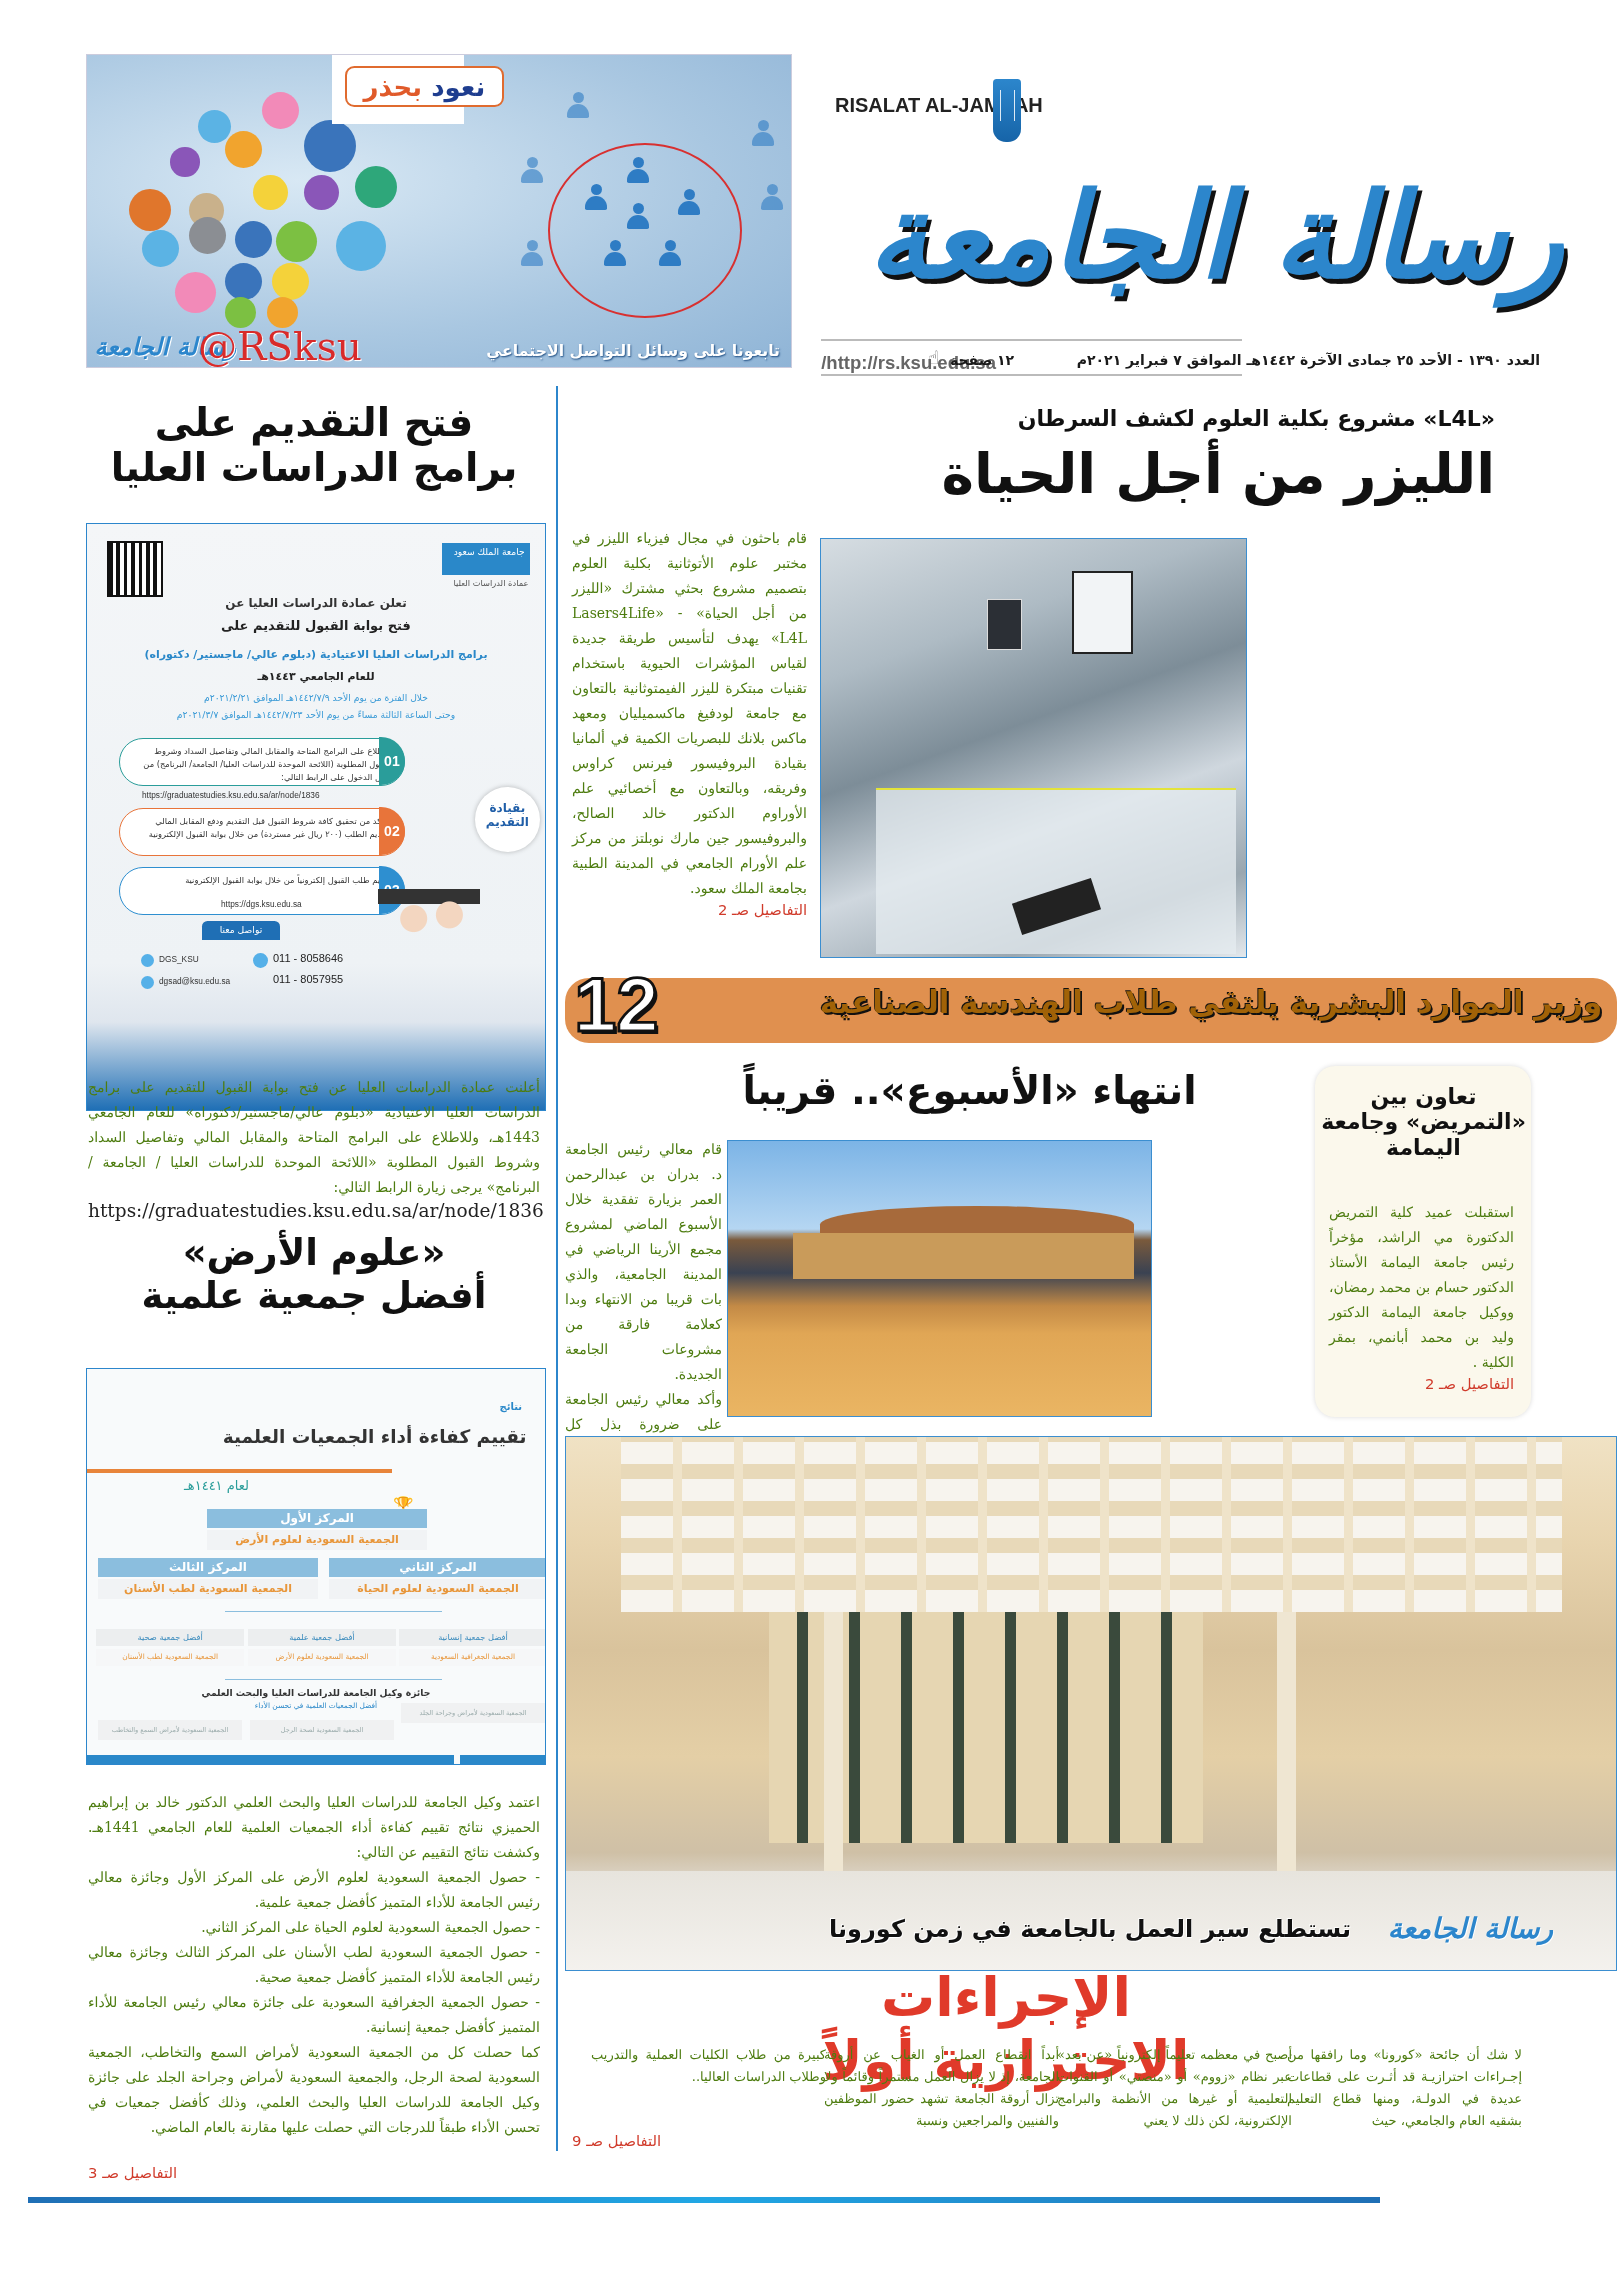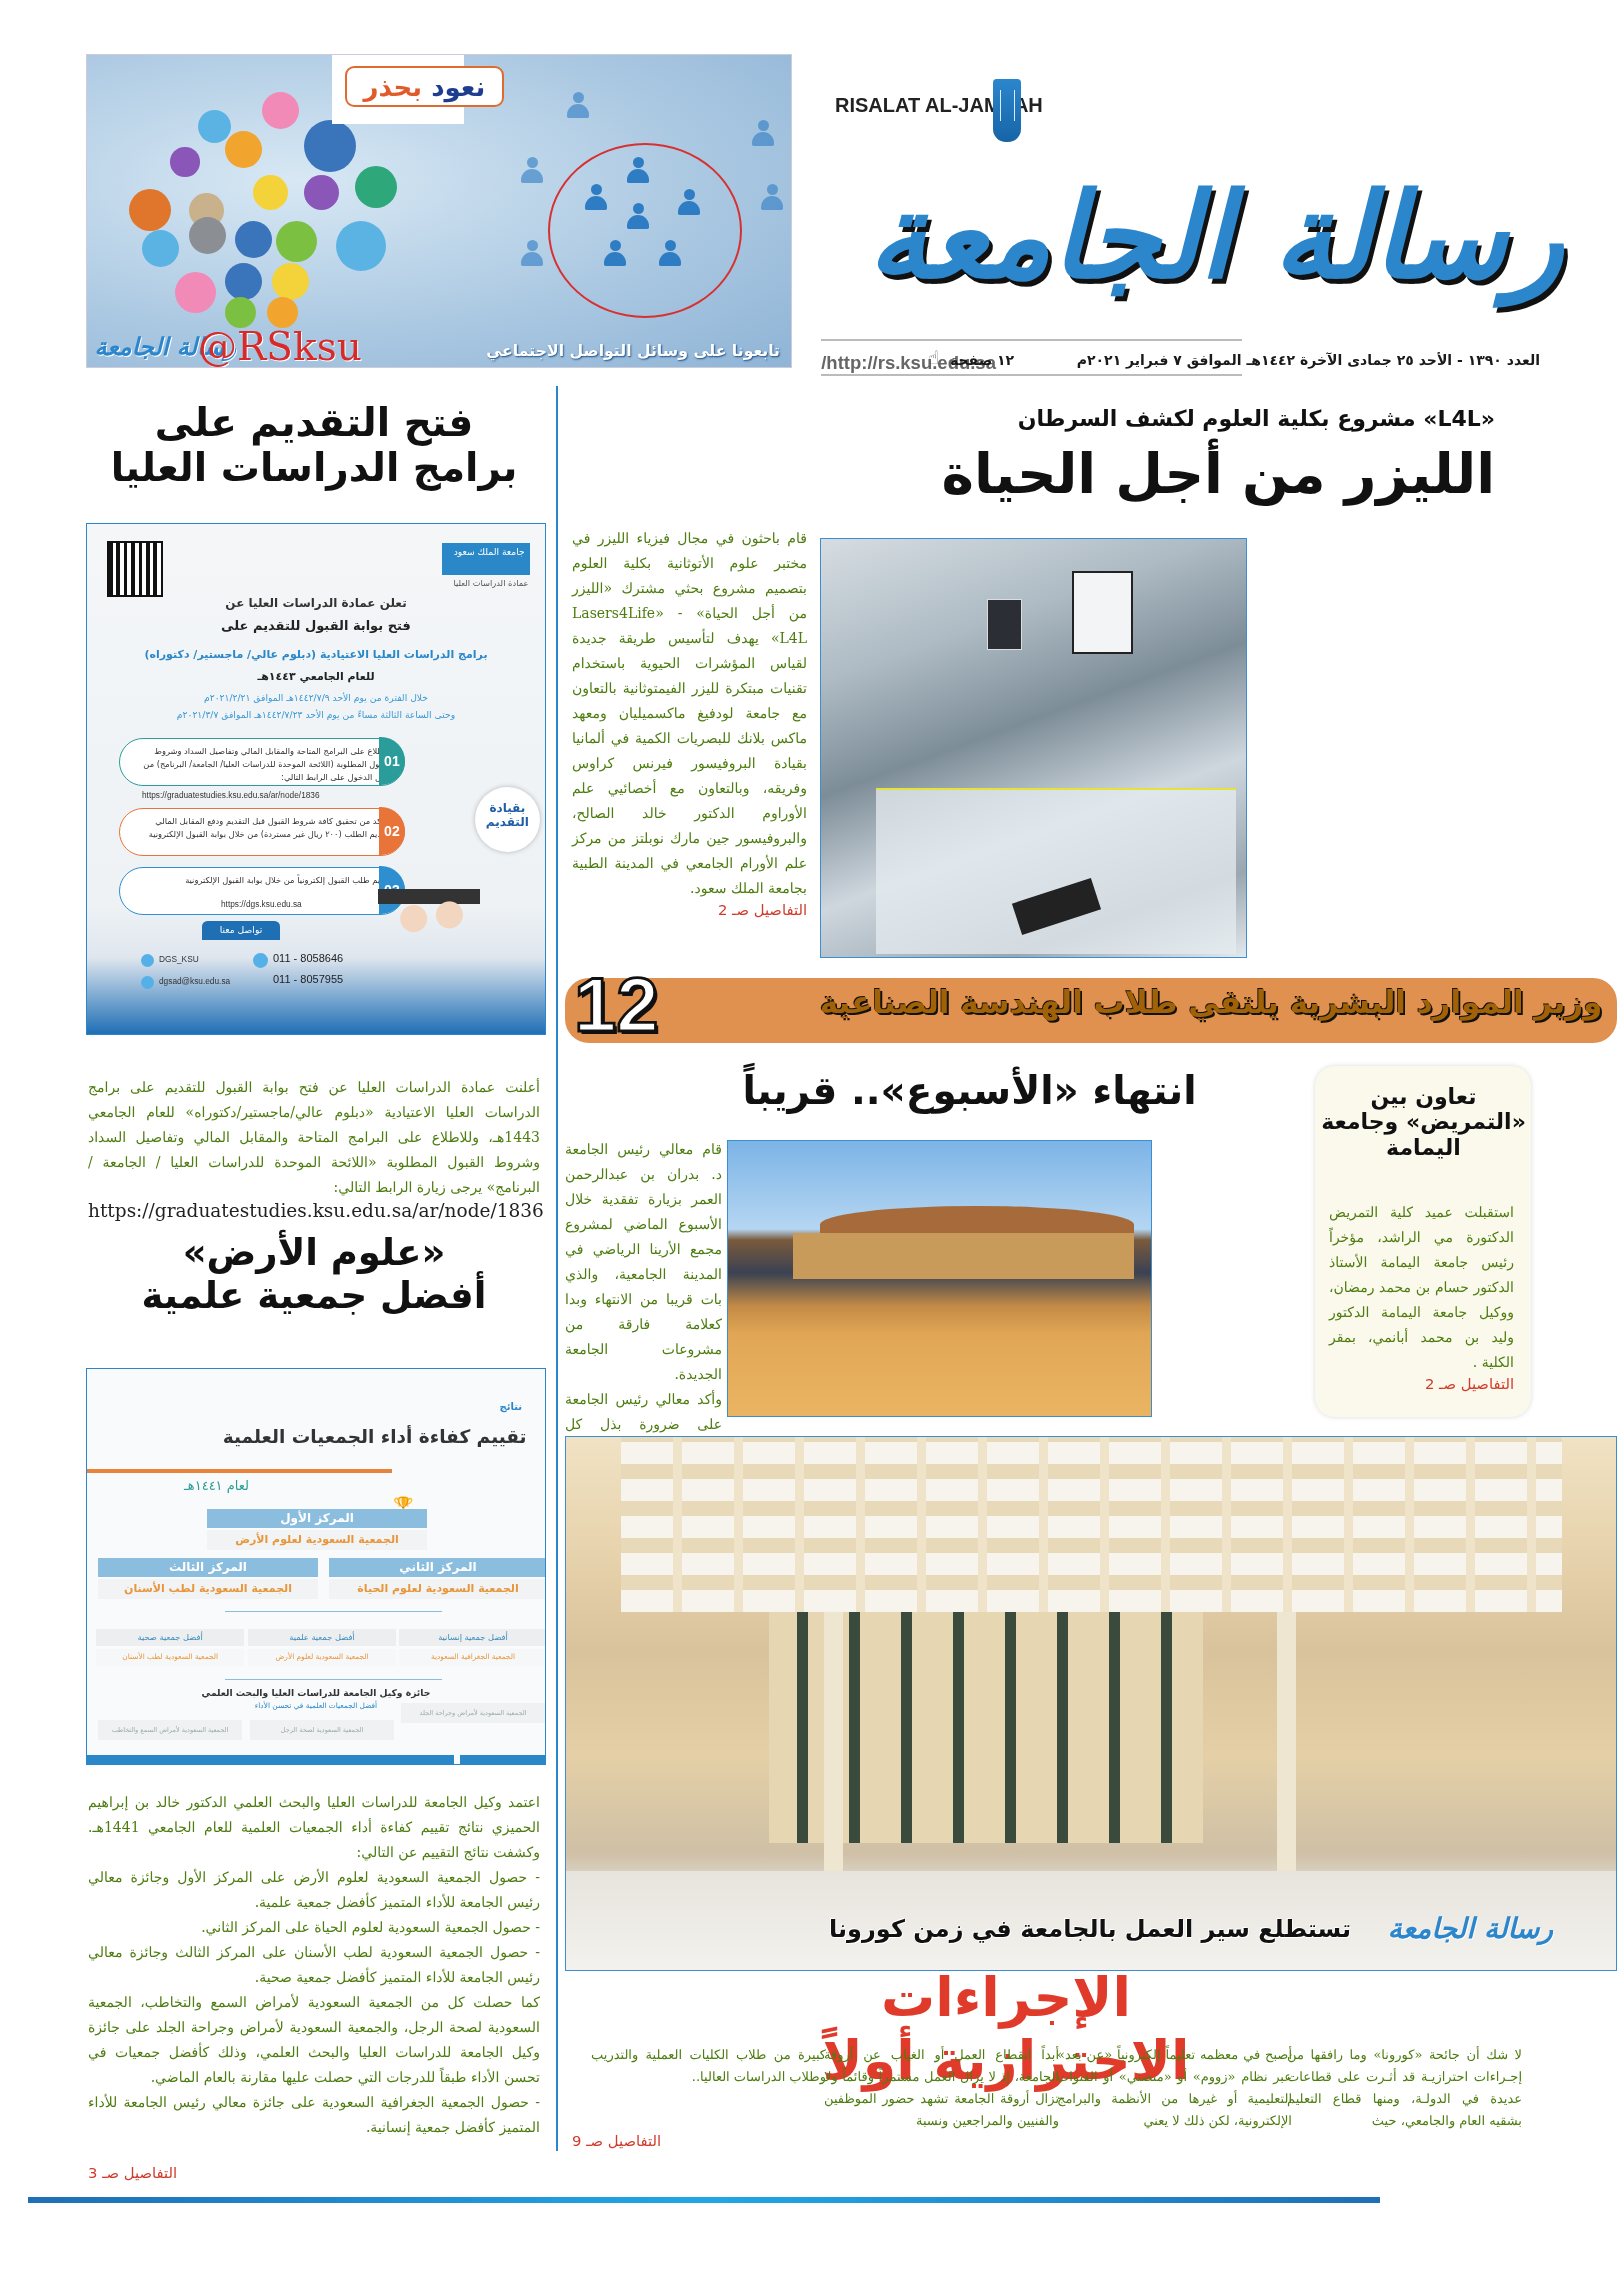--- a/index.html
+++ b/index.html
@@ -75,21 +75,21 @@
 
   
   .bcol { top: 2044px; width: 235px; font-size: 13px; line-height: 22px; }
   #bcol-1 { left: 1287px; }
   #bcol-2 { left: 1057px; }
   #bcol-3 { left: 824px; }
   #bcol-4 { left: 591px; }
 
   
   #grad-headline { left: 97px; top: 401px; width: 434px; font-size: 39px; }
-  #grad-poster { left: 86px; top: 523px; width: 460px; height: 512px; border: 1.4px solid #2c86cc;
+  #grad-poster { left: 86px; top: 523px; width: 460px; height: 588px; border: 1.4px solid #2c86cc;
     background: linear-gradient(180deg, #f4f6f8 0%, #eef2f5 75%, #dfe6ee 85%, #1f6fb5 100%); overflow: hidden; }
   #grad-article { left: 88px; top: 1075px; width: 452px; }
   #earth-headline { left: 97px; top: 1232px; width: 434px; font-size: 37px; }
   #earth-poster { left: 86px; top: 1368px; width: 460px; height: 397px; border: 1.4px solid #2c86cc; background: #f8fafb; overflow: hidden; }
   #earth-article { left: 88px; top: 1790px; width: 452px; }
 
   
   .pt { position: absolute; text-align: center; width: 100%; }
   .pill { position: absolute; left: 32px; width: 286px; height: 48px; background: #fff; border-radius: 24px; border: 1.8px solid; font-size: 8.3px; line-height: 13px; padding: 5.5px 13px; text-align: right; color: #333; }
   .pill-num { position: absolute; right: -0.9px; top: -1.8px; width: 26px; height: 48px; border-radius: 0 24px 24px 0; color: #fff; font-size: 14px; font-weight: bold; line-height: 48px; text-align: center; font-family: "Liberation Sans", sans-serif; direction: ltr; }
@@ -302,19 +302,19 @@
   <div class="gray-cell" style="left:11px;top:351px;width:144px;">الجمعية السعودية لأمراض السمع والتخاطب</div>
 
   <div class="abs" style="left:0;top:386px;width:367px;height:11px;background:#2a88c9;"></div>
   <div class="abs" style="left:373px;top:386px;width:85px;height:11px;background:#2a88c9;"></div>
 </div>
 <div id="earth-article" class="abs">
   <p class="body-text">اعتمد وكيل الجامعة للدراسات العليا والبحث العلمي الدكتور خالد بن إبراهيم الحميزي نتائج تقييم كفاءة أداء الجمعيات العلمية للعام الجامعي 1441هـ. وكشفت نتائج التقييم عن التالي:</p>
   <p class="body-text">- حصول الجمعية السعودية لعلوم الأرض على المركز الأول وجائزة معالي رئيس الجامعة للأداء المتميز كأفضل جمعية علمية.</p>
   <p class="body-text">- حصول الجمعية السعودية لعلوم الحياة على المركز الثاني.</p>
   <p class="body-text">- حصول الجمعية السعودية لطب الأسنان على المركز الثالث وجائزة معالي رئيس الجامعة للأداء المتميز كأفضل جمعية صحية.</p>
+  <p class="body-text">- حصول الجمعية الجغرافية السعودية على جائزة معالي رئيس الجامعة للأداء المتميز كأفضل جمعية إنسانية.</p>
   <p class="body-text">كما حصلت كل من الجمعية السعودية لأمراض السمع والتخاطب، الجمعية السعودية لصحة الرجل، والجمعية السعودية لأمراض وجراحة الجلد على جائزة وكيل الجامعة للدراسات العليا والبحث العلمي، وذلك كأفضل جمعيات في تحسن الأداء طبقاً للدرجات التي حصلت عليها مقارنة بالعام الماضي.</p>
-  <p class="body-text">- حصول الجمعية الجغرافية السعودية على جائزة معالي رئيس الجامعة للأداء المتميز كأفضل جمعية إنسانية.</p>
 </div>
 <div class="abs details" style="left:88px;top:2164px;">التفاصيل صـ 3</div>
 
 <div id="bottom-bar" class="abs"></div>
 
 
 </body></html>

